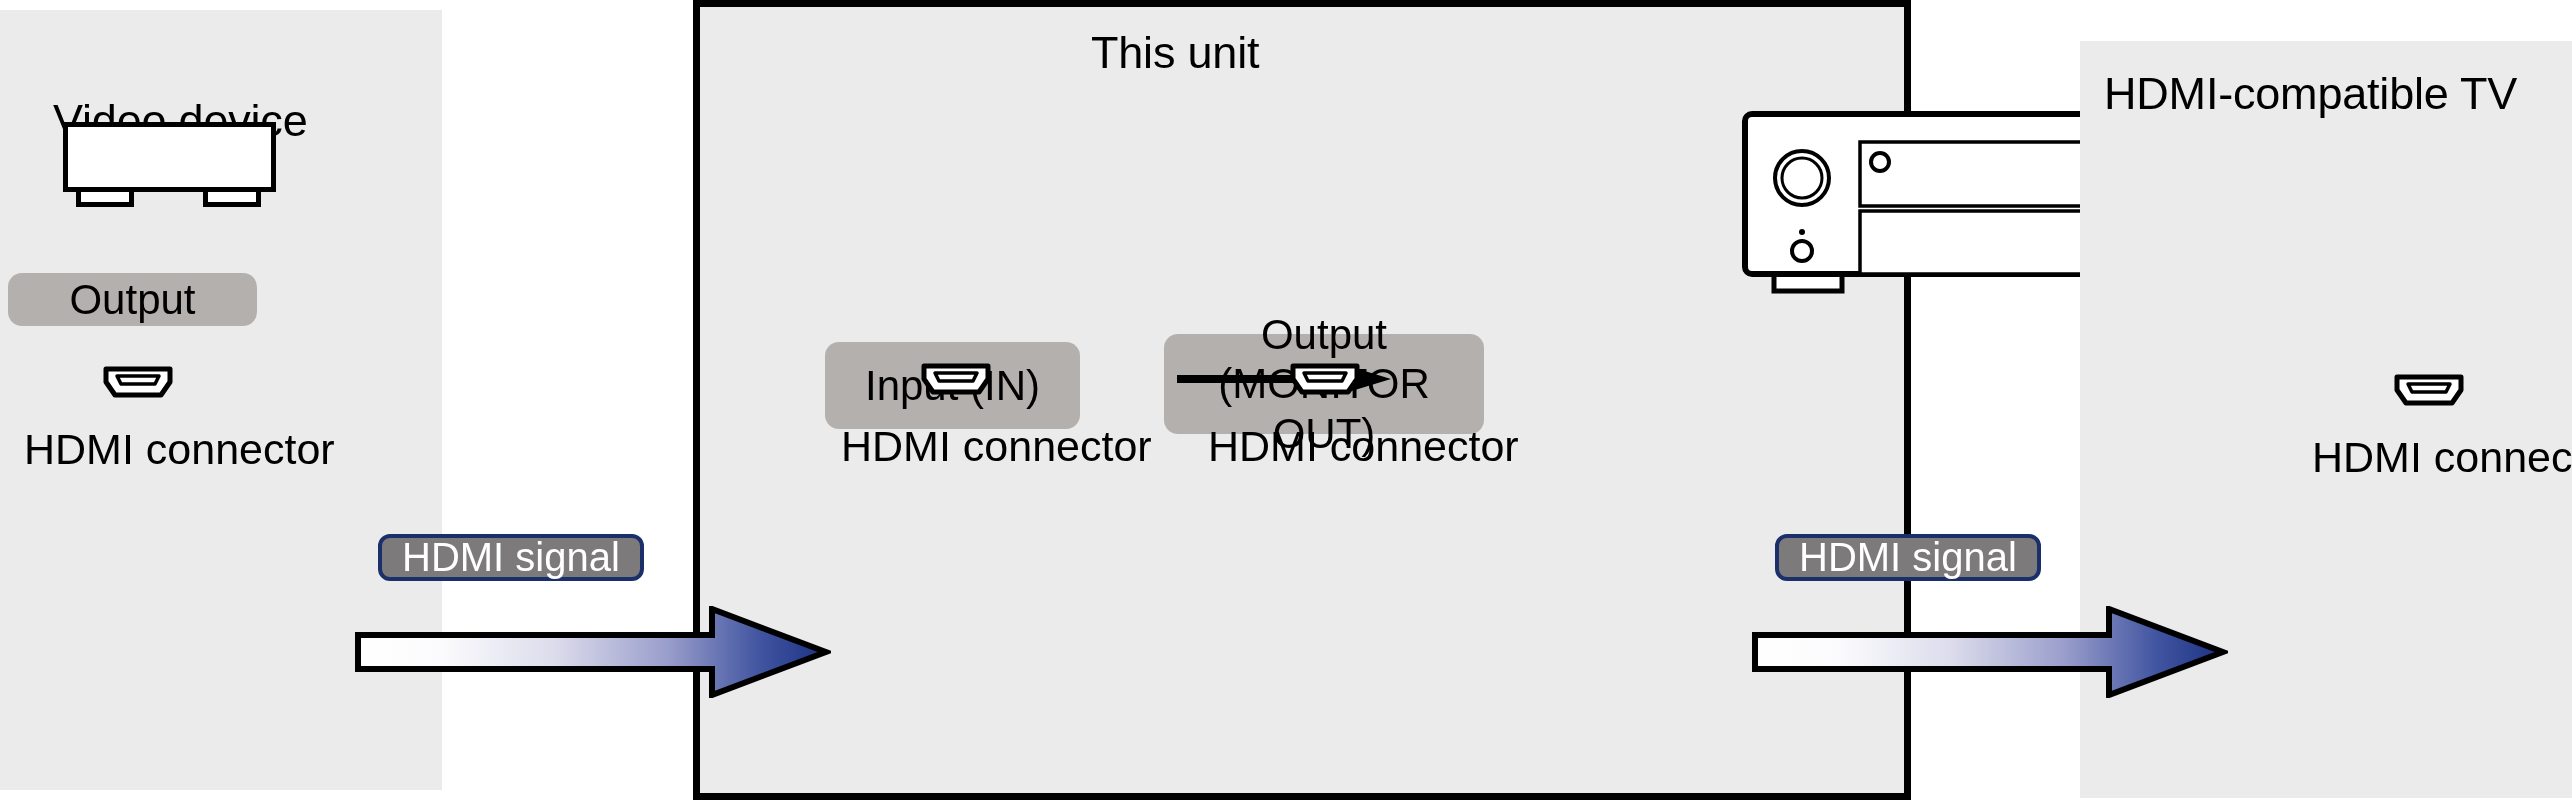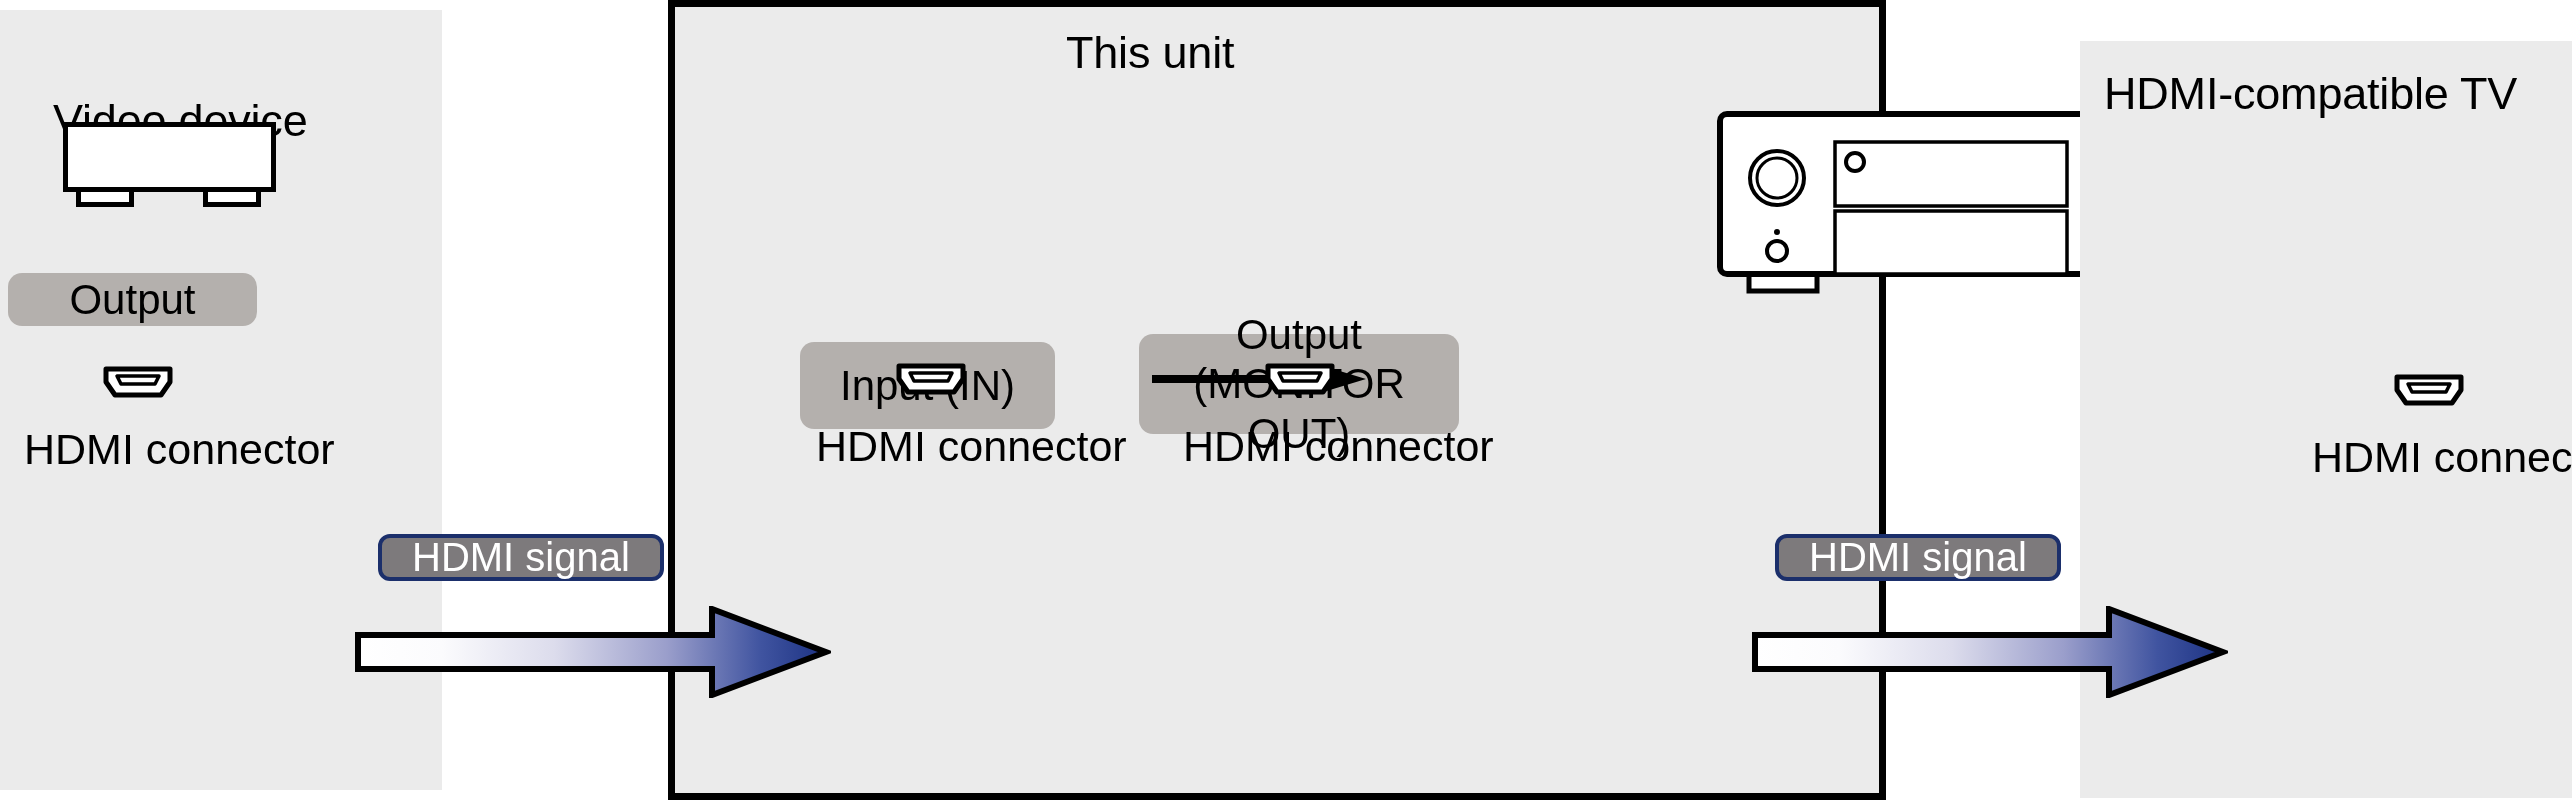--- a/index.html
+++ b/index.html
@@ -2,21 +2,21 @@
 <html><head>
 <meta charset="utf-8">
 <style>
   html,body{margin:0;padding:0;background:#ffffff;}
   body{font-family:"Liberation Sans", sans-serif;}
   #stage{position:relative;width:2572px;height:810px;overflow:hidden;background:#ffffff;}
 
   .panel{position:absolute;background:#ebebeb;}
   #panel-left{left:0px;top:10px;width:442px;height:780px;}
   #panel-right{left:2080px;top:41px;width:492px;height:757px;}
-  #panel-center{left:668px;top:0px;width:1218px;height:800px;background:#ebebeb;
+  #panel-center{left:693px;top:0px;width:1218px;height:800px;background:#ebebeb;
       border:7px solid #000000;box-sizing:border-box;}
 
   .ttl{position:absolute;font-size:45px;color:#000;white-space:nowrap;letter-spacing:-0.2px;}
 
   
   #videodev{position:absolute;left:63px;top:112px;width:213px;height:70px;
       background:#fff;border:5px solid #000;box-sizing:border-box;}
   .foot{position:absolute;background:#fff;border:5px solid #000;box-sizing:border-box;
       width:58px;height:20px;}
 
@@ -27,21 +27,21 @@
 
   
   .hdmi-ico{position:absolute;width:72px;height:36px;}
 
   
   .conn-label{position:absolute;font-size:43px;color:#000000;white-space:nowrap;}
 
   
   .sigbadge{position:absolute;height:47px;background:#7d7a7c;border:4px solid #1b2f6b;
       border-radius:12px;box-sizing:border-box;color:#ffffff;font-size:40px;
-      display:flex;align-items:center;justify-content:center;padding:0 30px;white-space:nowrap;}
+      display:flex;align-items:center;justify-content:center;padding:0 20px;white-space:nowrap;}
 
   
   .sigarrow{position:absolute;}
 
   
   #blackarrow{position:absolute;}
 
   
   #receiver{position:absolute;left:1042px;top:104px;width:477px;height:185px;}
 </style>

